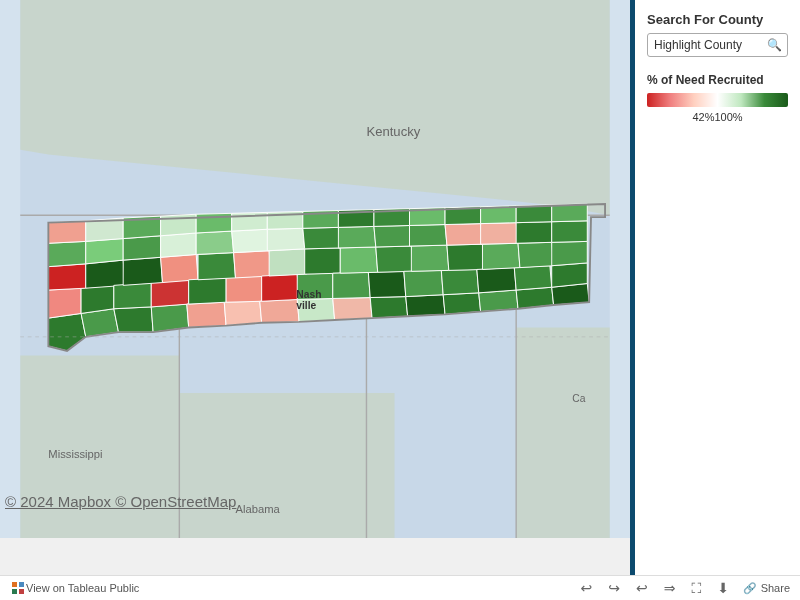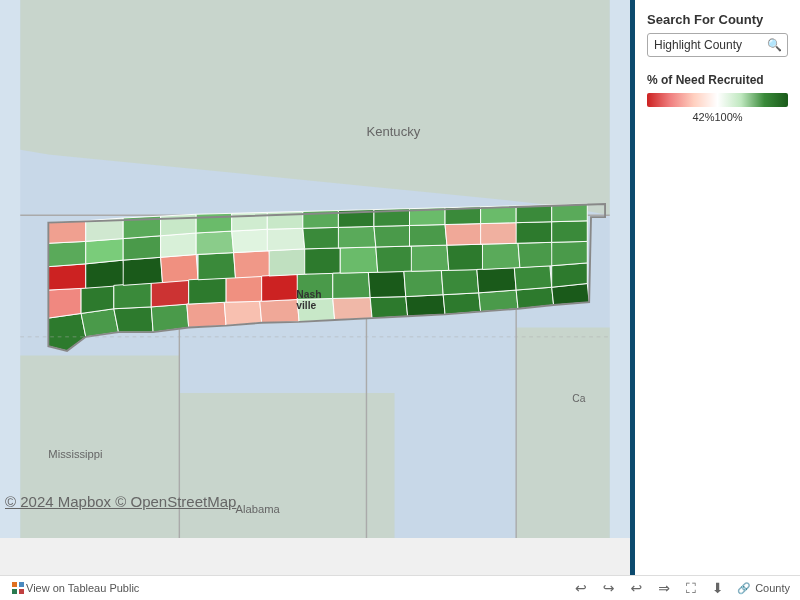--- a/index.html
+++ b/index.html
@@ -398,18 +398,18 @@
     </div>
     <div id="bottom-controls">
       <button class="ctrl-btn">↩</button>
       <button class="ctrl-btn">↪</button>
       <button class="ctrl-btn">↩</button>
       <button class="ctrl-btn">⇒</button>
       <button class="ctrl-btn">⛶</button>
       <button class="ctrl-btn">⬇</button>
       <button id="share-btn">
         <span>🔗</span>
-        <span>County</span>
+        <span>Share</span>
       </button>
     </div>
   </div>
 
 </div>
 
 </body></html>

